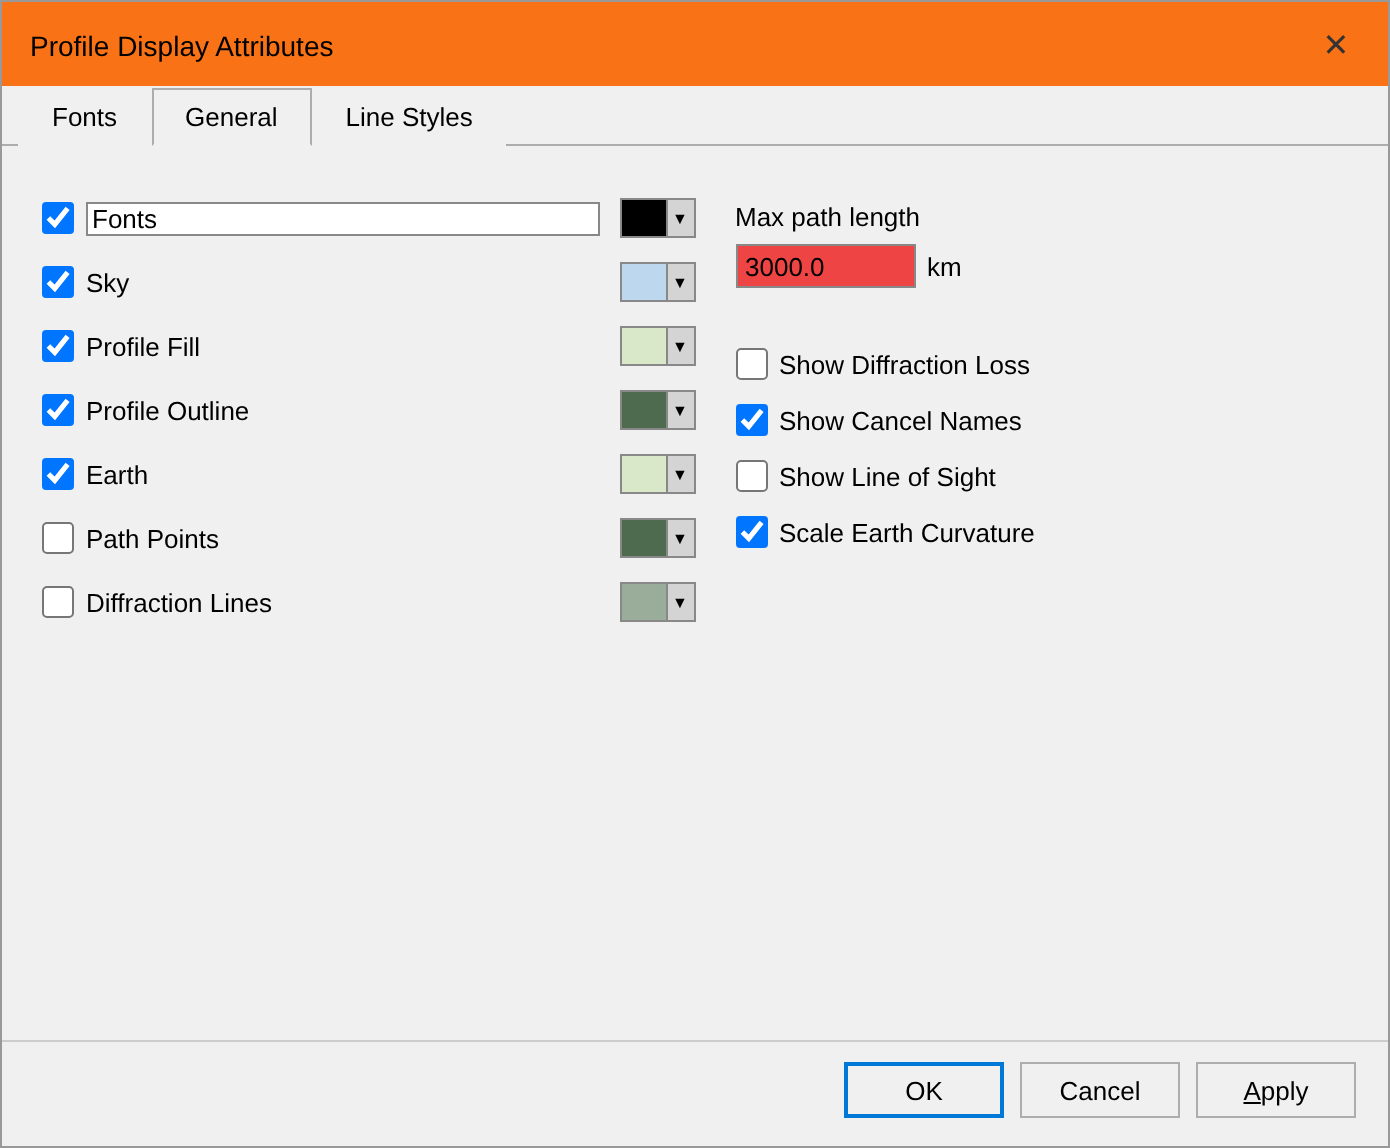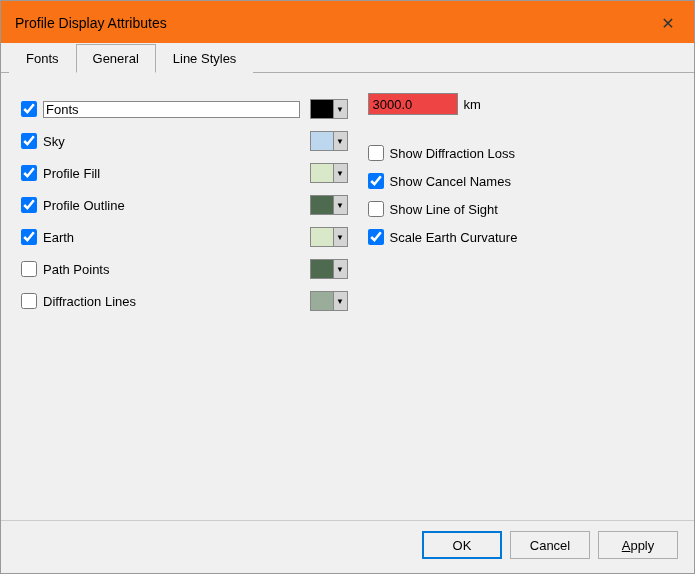--- a/index.html
+++ b/index.html
@@ -318,20 +318,23 @@
           <span class="checkbox-label">Diffraction Lines</span>
           <div class="color-dropdown">
             <div class="color-btn" style="background:#9aad9a;"></div>
             <div class="dropdown-arrow">▼</div>
           </div>
         </div>
       </div>
 
       <div class="right-col">
 
+        <div class="right-top">
+          <span class="max-path-label">Max path length</span>
+        </div>
         <div style="display:flex;align-items:center;gap:6px;padding-bottom:14px;">
           <input type="text" class="max-path-input" value="3000.0" style="">
           <span class="km-label">km</span>
         </div>
 
         <div class="right-checkboxes">
 
           <div class="right-checkbox-row">
             <input type="checkbox" style="">
             <span class="right-checkbox-label">Show Diffraction Loss</span>

